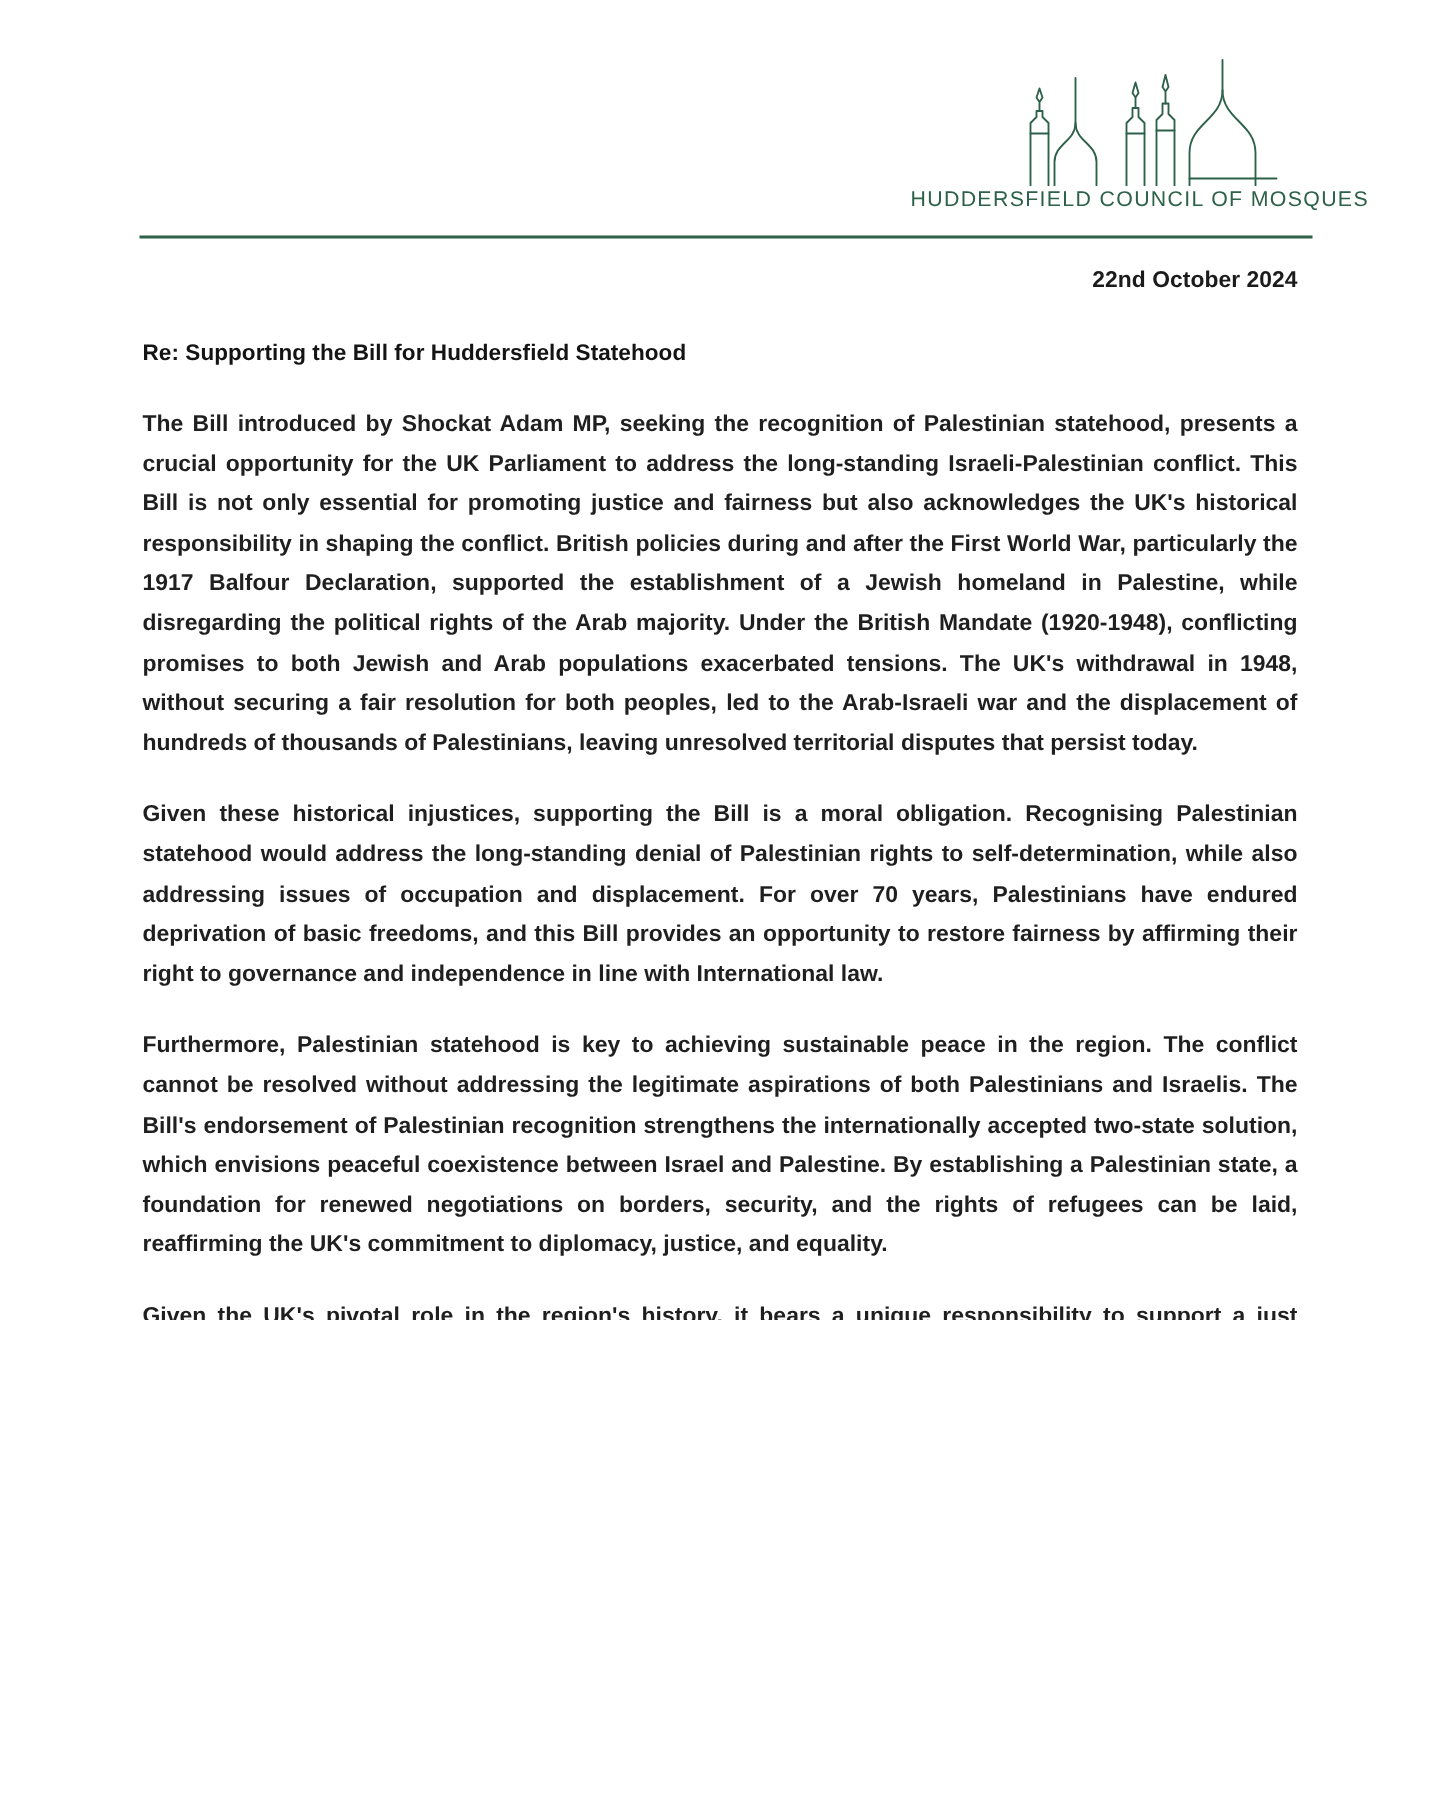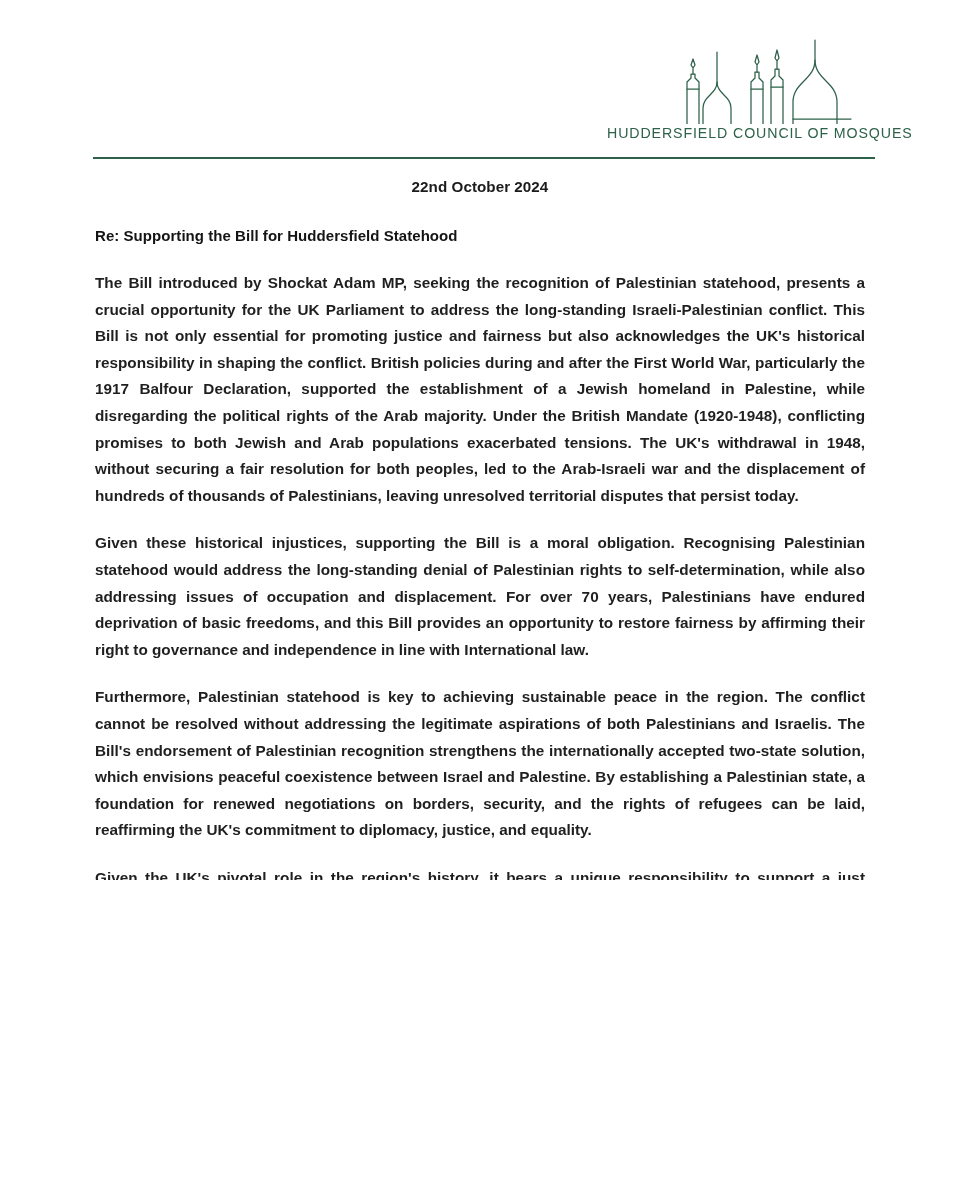--- a/index.html
+++ b/index.html
@@ -61,21 +61,21 @@
   }
 
   
   .doc-body {
     position: absolute;
     left: 95px;
     top: 178px;
     width: 770px;
   }
   .date-line {
-    text-align: center;
+    text-align: right;
     font-size: 15.2px;
     font-weight: 700;
     color: #1b1b1b;
     letter-spacing: 0.05px;
     margin: 0 0 32px 0;
   }
   .subject-line {
     font-size: 15px;
     font-weight: 700;
     color: #141414;

